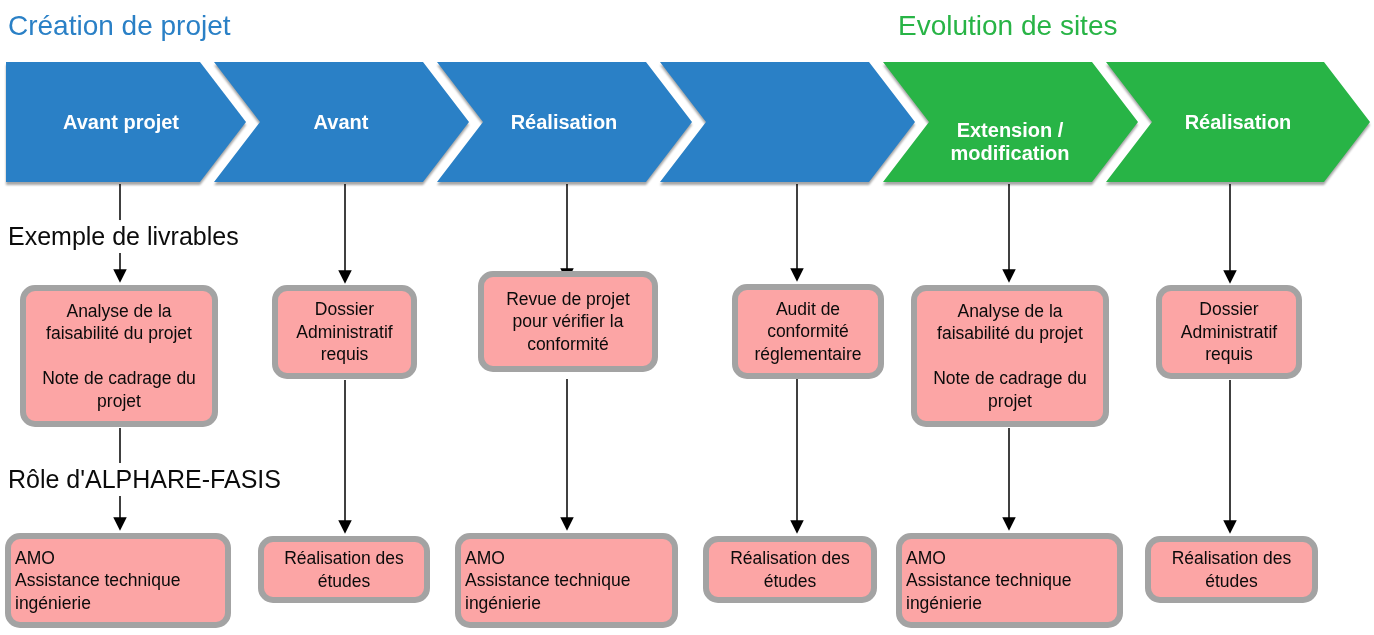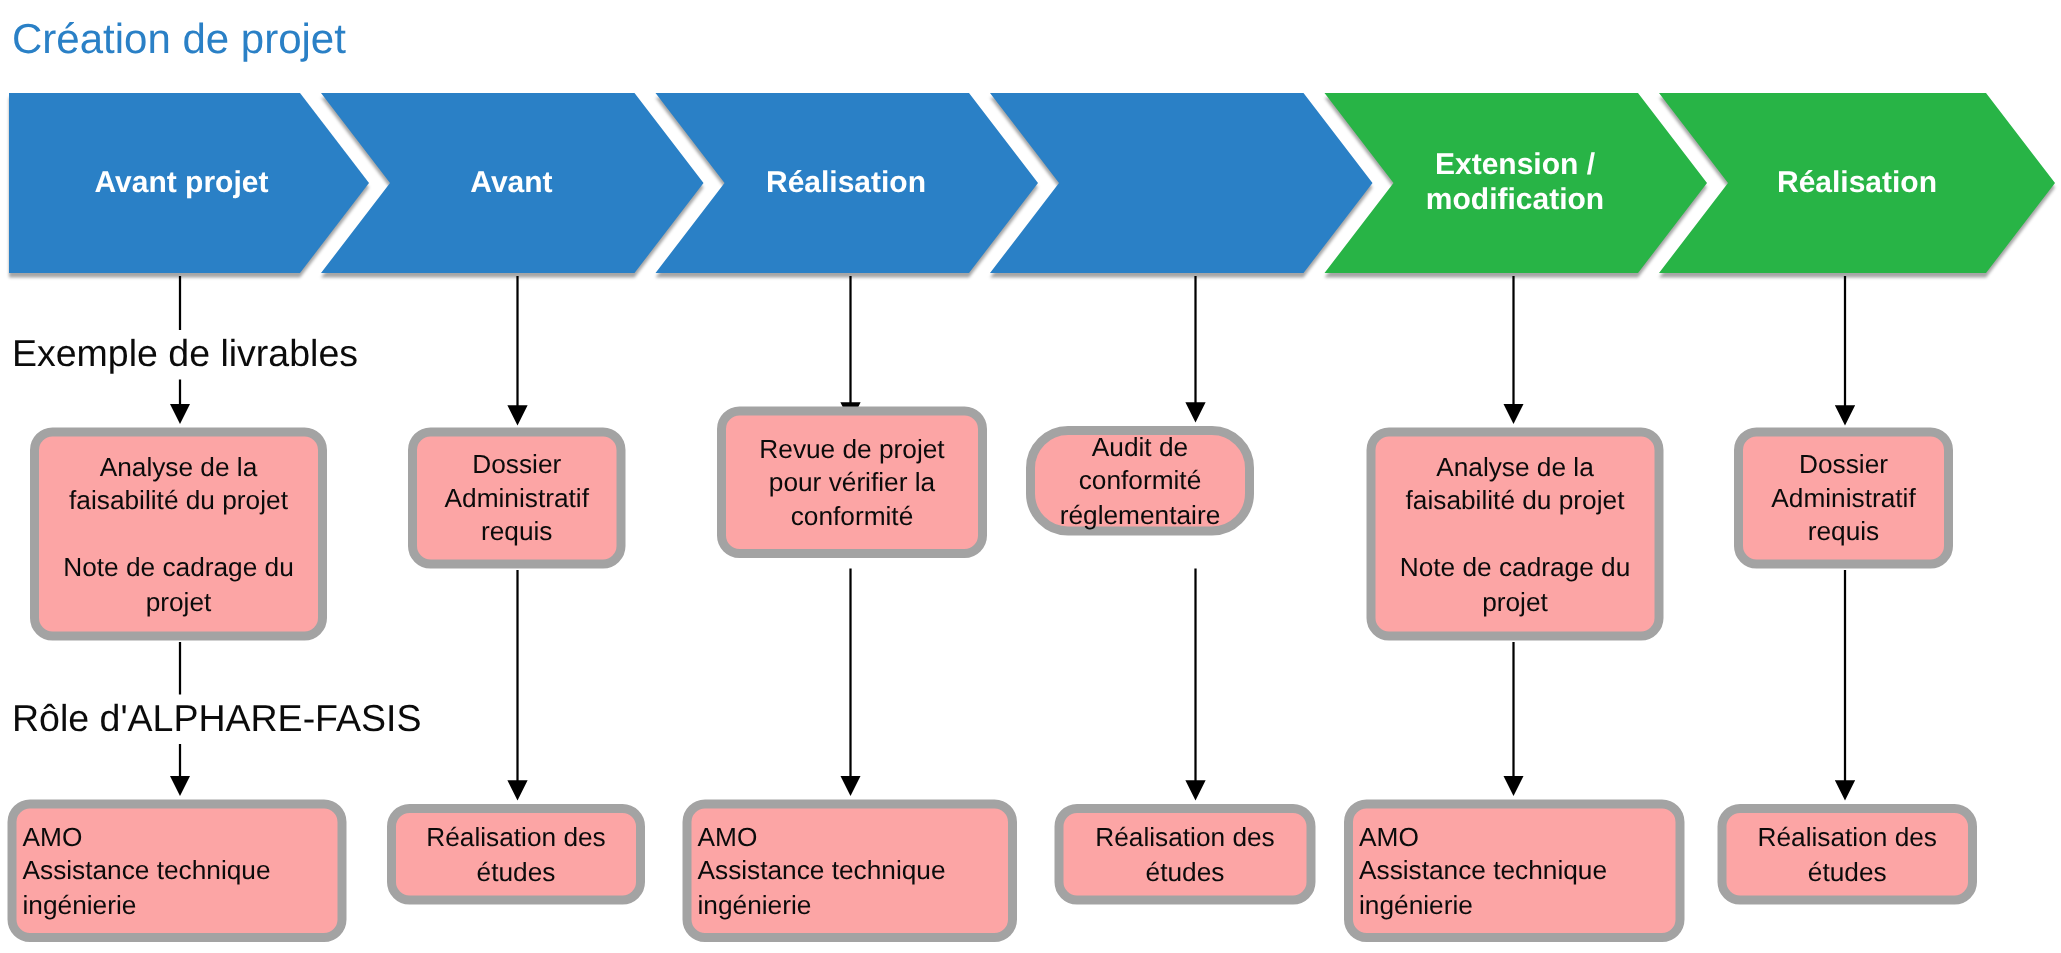--- a/index.html
+++ b/index.html
@@ -58,37 +58,38 @@
 
     <line x1="120" y1="428" x2="120" y2="528" stroke="#000" stroke-width="1.5" marker-end="url(#arrowhead)"></line>
     <line x1="345" y1="380" x2="345" y2="531" stroke="#000" stroke-width="1.5" marker-end="url(#arrowhead)"></line>
     <line x1="567" y1="379" x2="567" y2="528" stroke="#000" stroke-width="1.5" marker-end="url(#arrowhead)"></line>
     <line x1="797" y1="379" x2="797" y2="531" stroke="#000" stroke-width="1.5" marker-end="url(#arrowhead)"></line>
     <line x1="1009" y1="428" x2="1009" y2="528" stroke="#000" stroke-width="1.5" marker-end="url(#arrowhead)"></line>
     <line x1="1230" y1="380" x2="1230" y2="531" stroke="#000" stroke-width="1.5" marker-end="url(#arrowhead)"></line>
   </svg>
 
   <div class="group-title" style="left: 8px; color: rgb(42, 128, 198);">Création de projet</div>
+  <div class="group-title" style="left: 898px; color: rgb(40, 180, 70);">Evolution de sites</div>
 
   <div class="stage-label" style="left:6px;">Avant projet</div>
   <div class="stage-label" style="left:226px;">Avant</div>
   <div class="stage-label" style="left:449px;">Réalisation</div>
-  <div class="stage-label" style="left:895px;">Extension /
+  <div class="stage-label" style="left:895px;margin-top:20px;">Extension /
 modification</div>
   <div class="stage-label" style="left:1123px;">Réalisation</div>
 
   <div class="row-heading" style="top:220px;">Exemple de livrables</div>
   <div class="row-heading" style="top:463px;">Rôle d'ALPHARE-FASIS</div>
 
   <div class="box" style="left:20px;  top:285px;width:198px;height:142px;">Analyse de la faisabilité du projet
 
 Note de cadrage du projet</div>
   <div class="box" style="left:272px; top:285px;width:145px;height:94px;">Dossier Administratif requis</div>
   <div class="box" style="left:478px; top:271px;width:180px;height:101px;">Revue de projet pour vérifier la conformité</div>
-  <div class="box" style="left:684px; top:284px;width:152px;height:73px;border-radius:28px;">Audit de conformité réglementaire</div>
+  <div class="box" style="left:732px; top:284px;width:152px;height:95px;">Audit de conformité réglementaire</div>
   <div class="box" style="left:911px; top:285px;width:198px;height:142px;">Analyse de la faisabilité du projet
 
 Note de cadrage du projet</div>
   <div class="box" style="left:1156px;top:285px;width:146px;height:94px;">Dossier Administratif requis</div>
 
   <div class="box left" style="left:5px;   top:533px;width:226px;height:95px;">AMO
 Assistance technique
 ingénierie</div>
   <div class="box" style="left:258px; top:536px;width:172px;height:67px;">Réalisation des études</div>
   <div class="box left" style="left:455px; top:533px;width:223px;height:95px;">AMO

